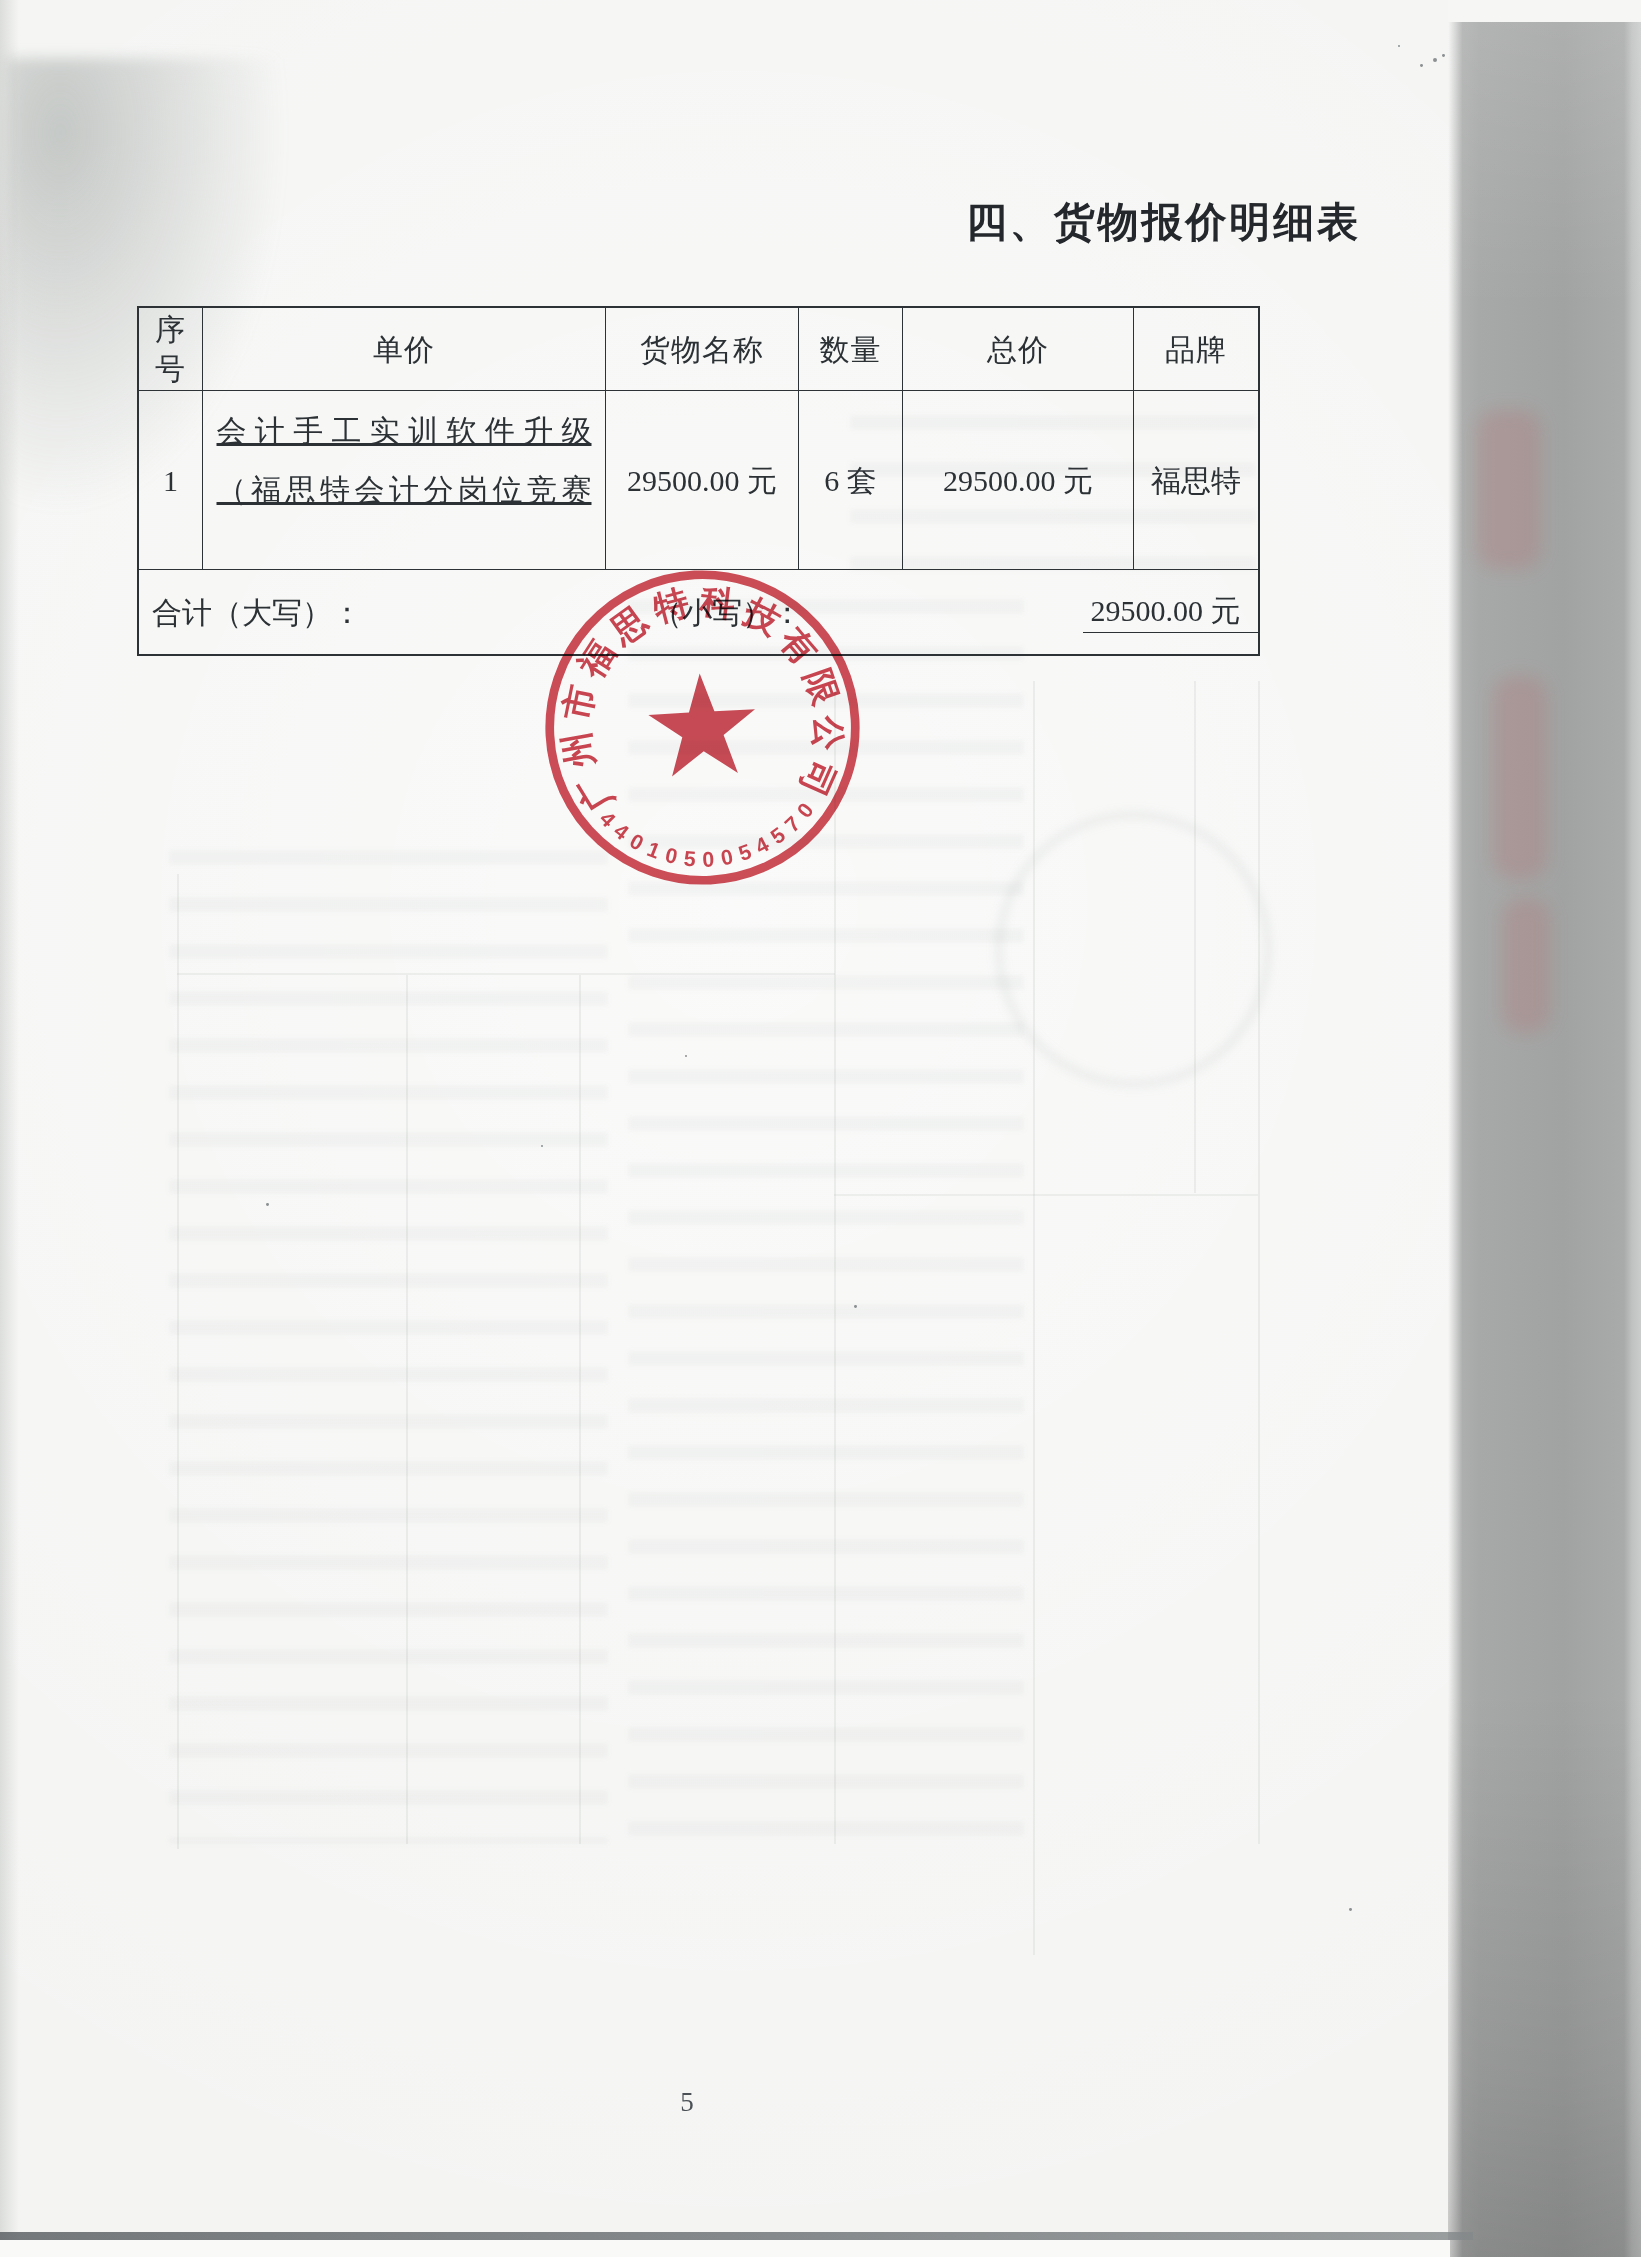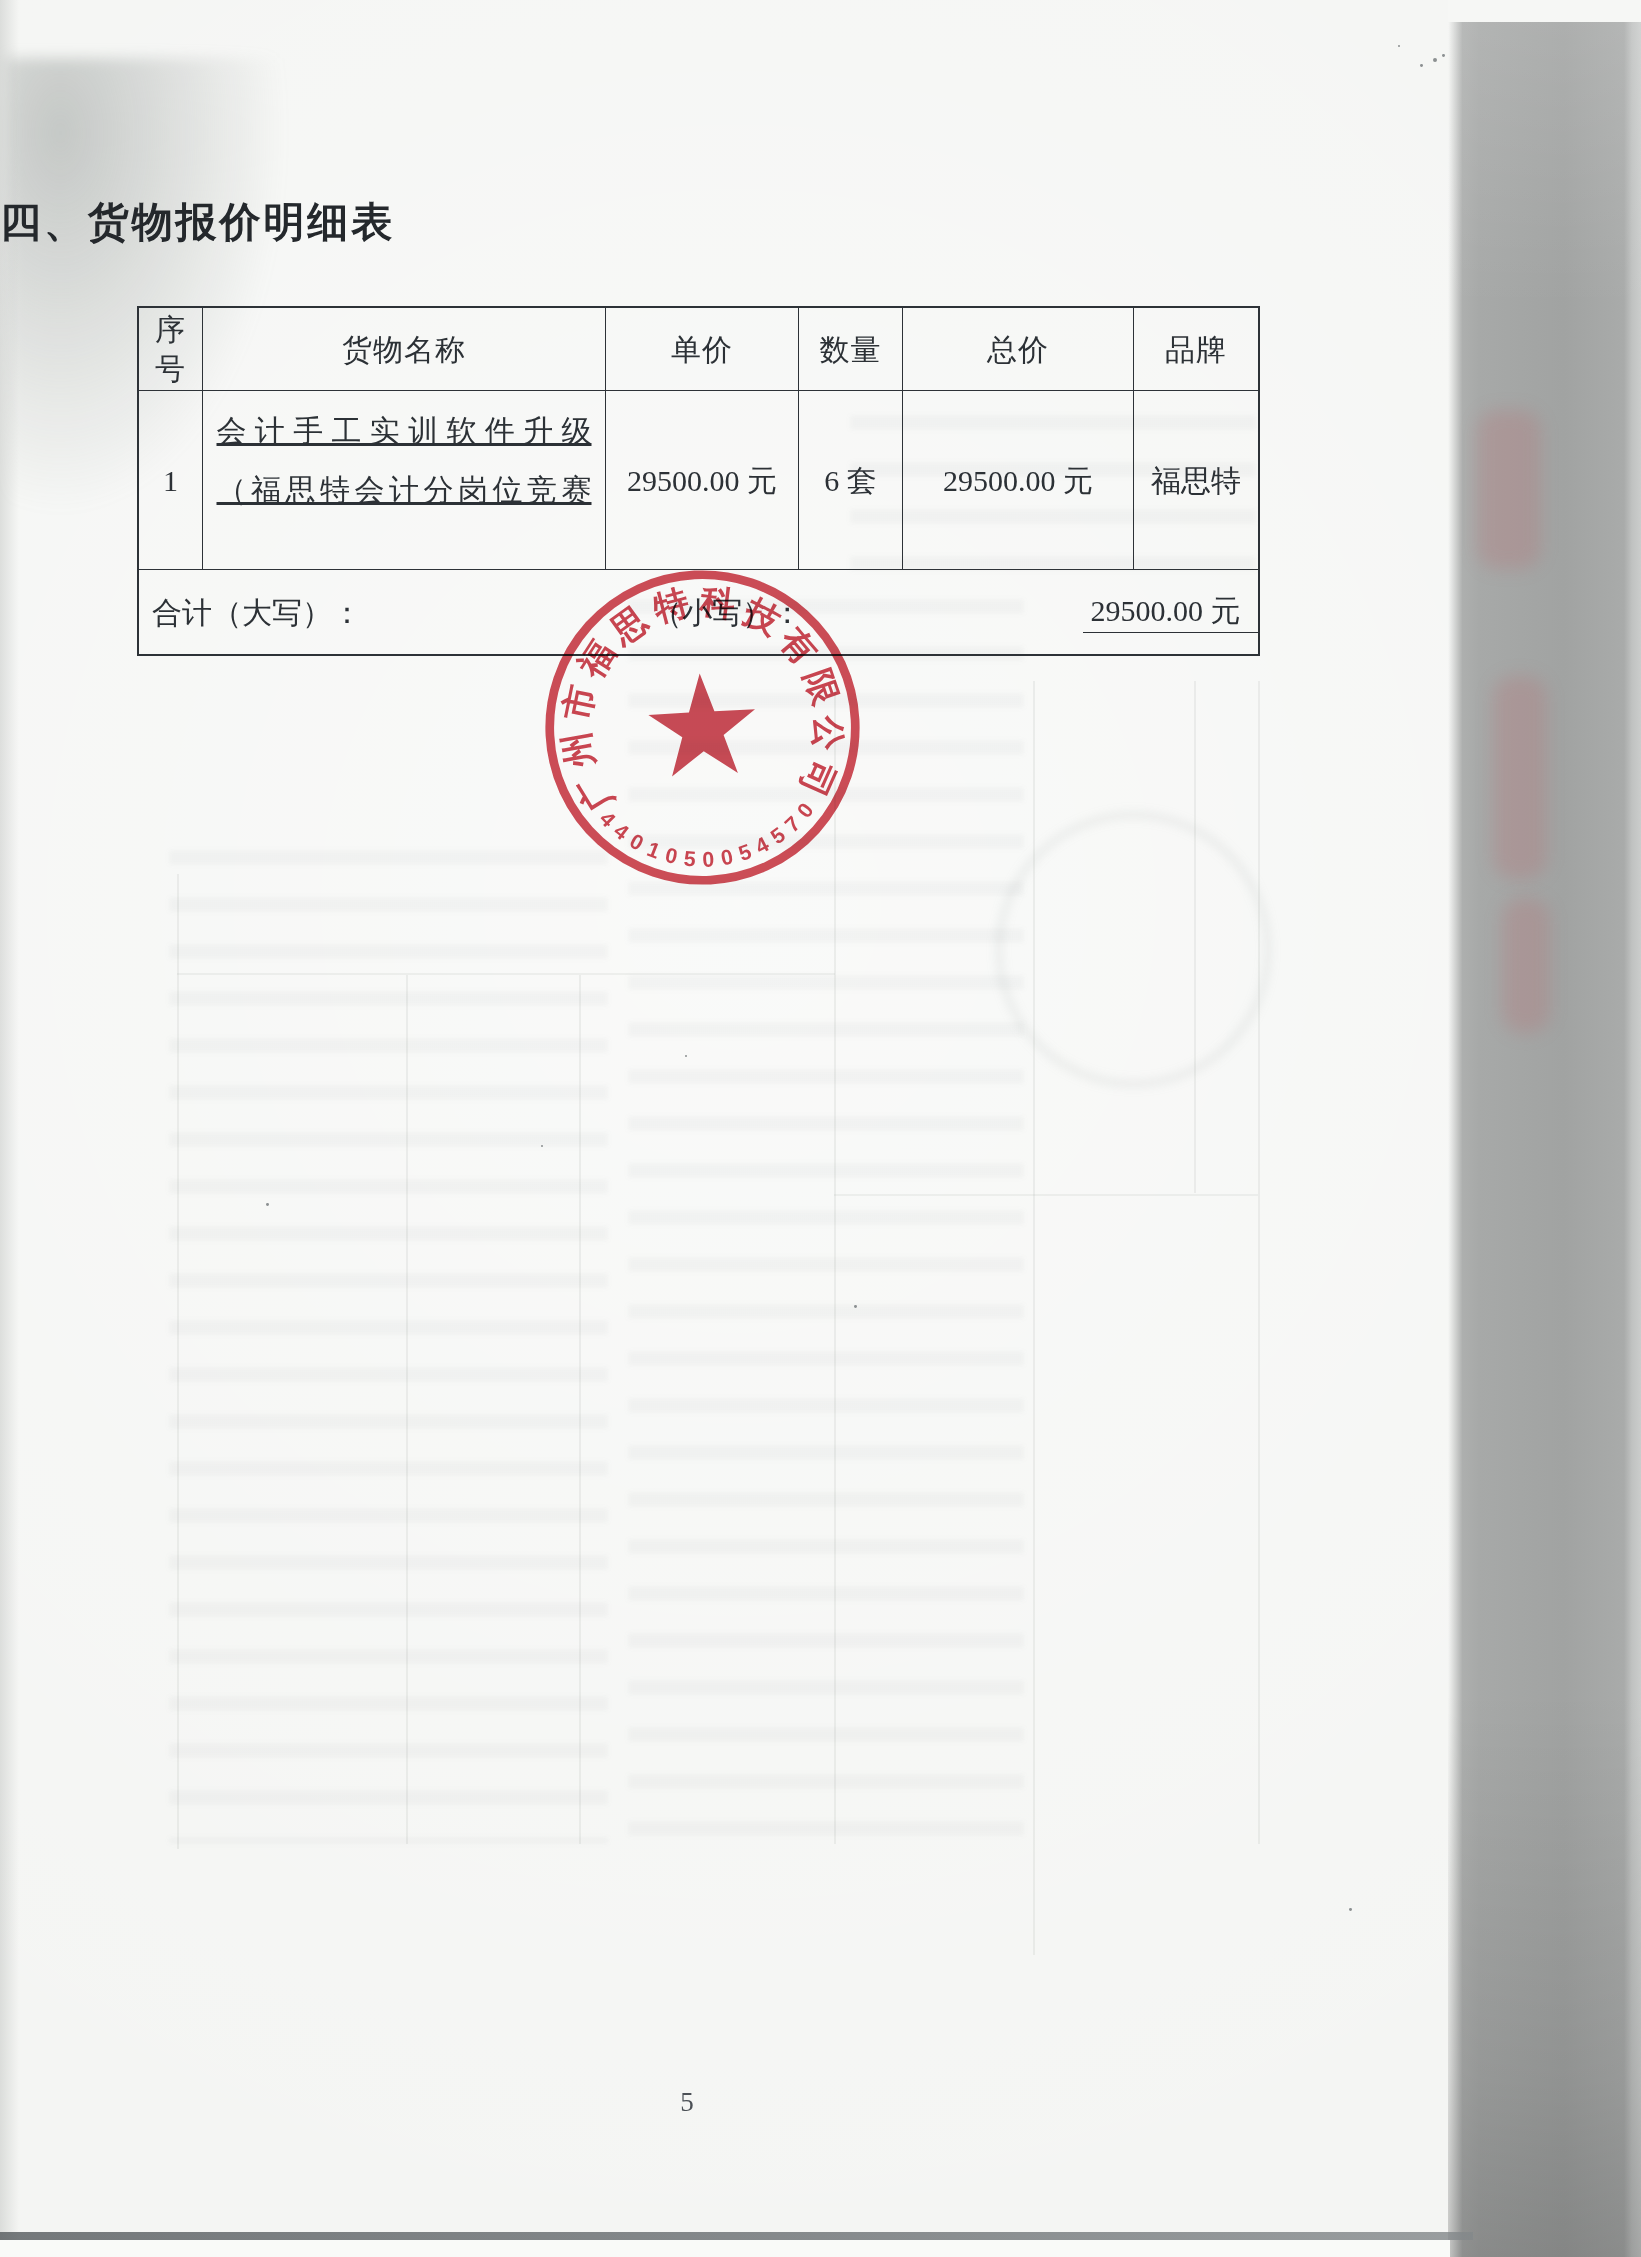--- a/index.html
+++ b/index.html
@@ -29,21 +29,21 @@
   .speck{border-radius:50%;background:#686d70;opacity:.75;}
   
   .ghost-vline{width:1.9px;background:rgba(138,146,142,.12);}
   .ghost-hline{height:1.9px;background:rgba(138,146,142,.10);}
   .ghost-text{
     background:repeating-linear-gradient(180deg, rgba(124,131,135,.085) 0px, rgba(124,131,135,.085) 15.4px, rgba(0,0,0,0) 15.4px, rgba(0,0,0,0) 47px);
     filter:blur(2.9px);opacity:.65;}
   .ghost-ring{border-radius:50%;border:8.7px solid rgba(128,134,138,.10);filter:blur(4.8px);}
   .red-smudge{background:rgba(192,92,96,.20);filter:blur(8.7px);border-radius:21px;}
   
-  .title{left:0;top:195px;width:1361px;text-align:left;
+  .title{left:0;top:195px;width:1361px;text-align:right;
     font-family:"Liberation Sans","DejaVu Sans",sans-serif;
     font-weight:700;font-size:41px;letter-spacing:2.9px;color:#24282c;}
   .quote-table{left:137px;top:306px;width:1123px;box-sizing:border-box;
     border:2.9px solid #2d3237;
     display:grid;
     grid-template-columns:64px 403px 193px 104px 231px 1fr;
     grid-template-rows:83px 178px 85px;}
   .cell{box-sizing:border-box;display:flex;align-items:center;justify-content:center;
     font-size:30px;line-height:1.3;color:#2c3136;}
   .br{border-right:1.9px solid #2d3237;}
@@ -84,22 +84,22 @@
   <div class="abs ghost-hline" style="left:177px;top:973px;width:658px;"></div>
   <div class="abs ghost-hline" style="left:834px;top:1194px;width:424px;"></div>
 
   <div class="abs tl-shadow"></div>
   <div class="abs left-vignette"></div>
 
   <div class="abs title">四、货物报价明细表</div>
 
   <div class="abs quote-table">
     <div class="cell th th-no br bb">序号</div>
+    <div class="cell th br bb">单价</div>
     <div class="cell th br bb">货物名称</div>
-    <div class="cell th br bb">单价</div>
     <div class="cell th br bb">数量</div>
     <div class="cell th br bb">总价</div>
     <div class="cell th bb">品牌</div>
 
     <div class="cell br">1</div>
     <div class="cell c-name br">
       <div class="nline jl">会计手工实训软件升级</div>
       <div class="nline jl">（福思特会计分岗位竞赛</div>
     </div>
     <div class="cell br">29500.00 元</div>

